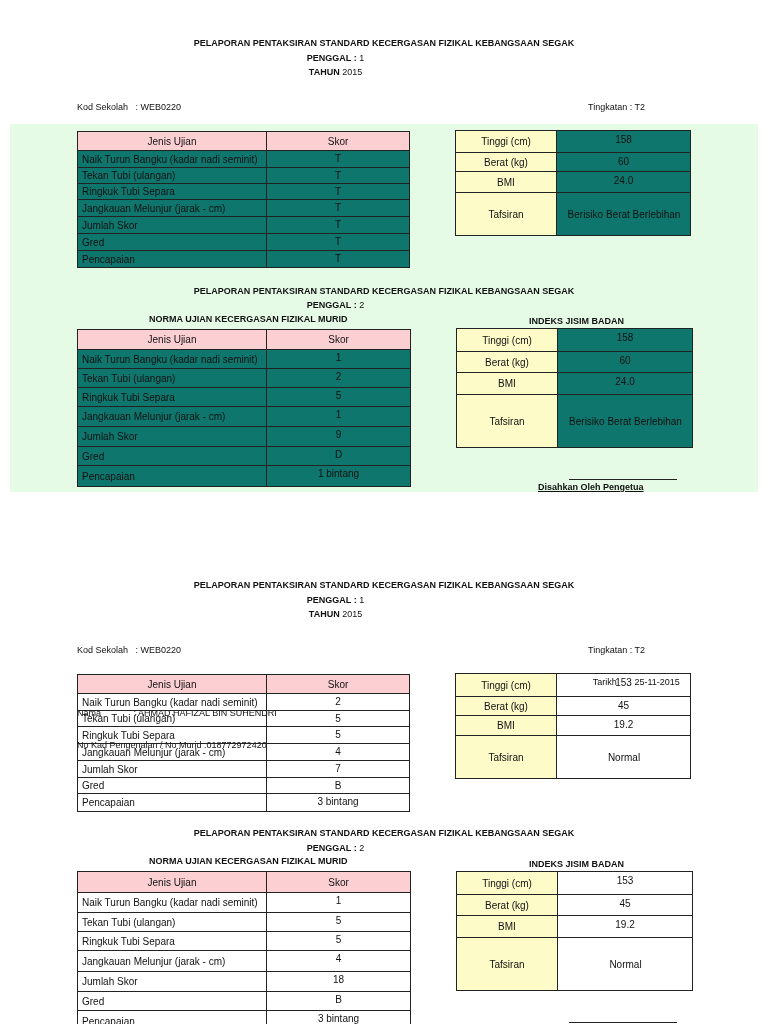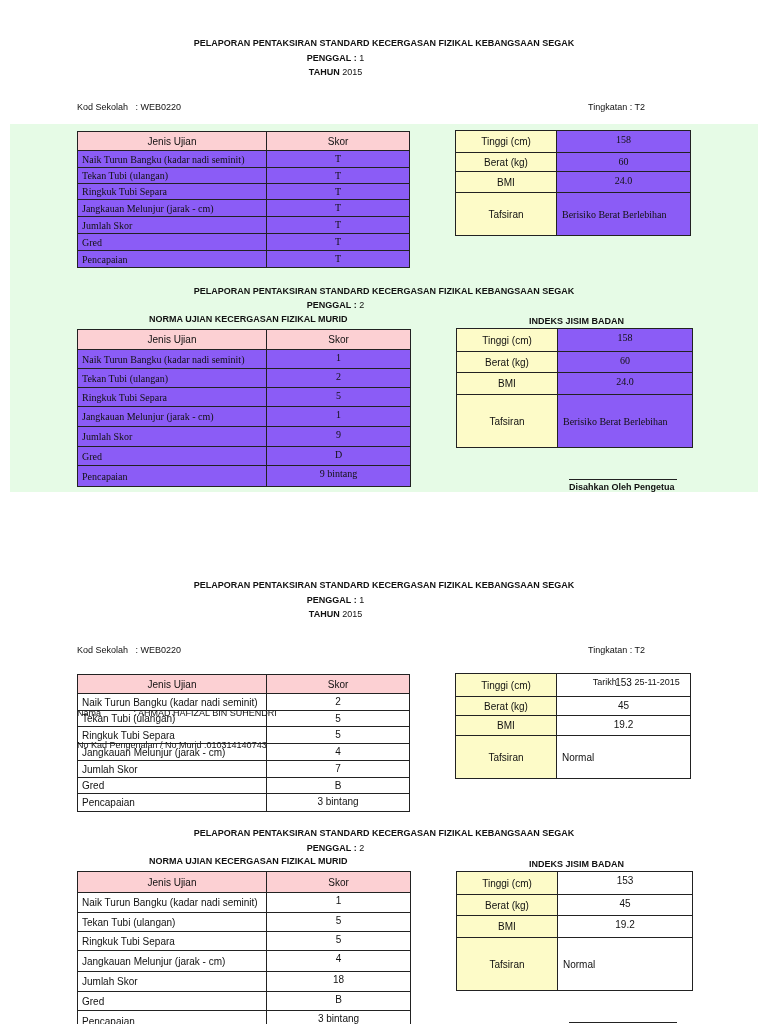--- a/index.html
+++ b/index.html
@@ -14,22 +14,22 @@
   .center-line b { font-weight: bold; }
   .info { position: absolute; font-size: 9px; line-height: 10.5px; white-space: pre; }
   .subhead { position: absolute; font-weight: bold; font-size: 9px; }
   table { border-collapse: collapse; position: absolute; font-size: 10px; }
   td { border: 1px solid #222; padding: 0 4px; }
   .tt td.hdr { background: #fcd0d3; text-align: center; }
   .tt td.lbl { text-align: left; }
   .tt td.val { text-align: center; vertical-align: top; padding-top: 2px; }
   .bmi td.k { background: #fdfbc8; text-align: center; width: 92px; }
   .bmi td.v { text-align: center; vertical-align: top; padding-top: 3px; }
-  .bmi td.v.left { text-align: left; vertical-align: middle; padding-left: 5px; padding-top: 0; margin-left: 20px; }
-  .green .tt td.lbl, .green .tt td.val, .green .bmi td.v { background: #8b5cf6; font-family: Liberation Serif, serif; }
+  .bmi td.v.left { text-align: center; vertical-align: middle; padding-left: 5px; padding-top: 0; margin-left: 20px; }
+  .green .tt td.lbl, .green .tt td.val, .green .bmi td.v { background: #0f766e; }
   .sign-line { position: absolute; border-top: 1px solid #222; width: 108px; }
   .sign-text { position: absolute; font-weight: bold; font-size: 9px; }
 </style>
 </head>
 <body>
 
 <div>
   <div class="green-band"></div>
 
   <div class="title" style="top:38px;">PELAPORAN PENTAKSIRAN STANDARD KECERGASAN FIZIKAL KEBANGSAAN SEGAK</div>
@@ -142,21 +142,21 @@
       <tr style="height:20px;">
             <td class="lbl">Jumlah Skor</td>
             <td class="val">9</td>
           </tr>
       <tr style="height:19px;">
             <td class="lbl">Gred</td>
             <td class="val">D</td>
           </tr>
       <tr style="height:21px;">
             <td class="lbl">Pencapaian</td>
-            <td class="val">9 bintang</td>
+            <td class="val">1 bintang</td>
           </tr>
     </tbody>
       </table>
 
     <table class="bmi" style="left:456px; top:328px; width:237px;">
       <tbody>
           <tr style="height:23px;">
             <td class="k">Tinggi (cm)</td>
             <td class="v">158</td>
           </tr>
@@ -169,38 +169,38 @@
             <td class="v">24.0</td>
           </tr>
       <tr style="height:53px;">
             <td class="k">Tafsiran</td>
             <td class="v left">Berisiko Berat Berlebihan</td>
           </tr>
     </tbody>
       </table>
 
     <div class="sign-line" style="left:569px; top:479px;"></div>
-    <div class="sign-text" style="left:569px; top:482px;">Disahkan Oleh Pengetua</div>
+    <div class="sign-text" style="left:538px; top:482px;text-decoration:underline;">Disahkan Oleh Pengetua</div>
   </div>
 </div>
 
 <div>
   <div class="title" style="top:580px;">PELAPORAN PENTAKSIRAN STANDARD KECERGASAN FIZIKAL KEBANGSAAN SEGAK</div>
   <div class="center-line" style="top:595px;">
     <b>PENGGAL :</b> <span>1</span>
   </div>
   <div class="center-line" style="top:609px;">
     <b>TAHUN</b> <span>2015</span>
   </div>
 
   <div class="info" style="left:77px; top:624px;">
     <div><span>Kod Sekolah   :</span> <span>WEB0220</span></div>
     <div><span>Nama Sekolah :</span> <span>SMK (L) METHODIST SENTUL</span></div>
     <div><span>Nama             :</span> <span>AHMAD HAFIZAL BIN SUHENDRI</span></div>
-    <div><span>No Kad Pengenalan / No Murid :</span><span>010314140743</span></div>
+    <div><span>No Kad Pengenalan / No Murid :</span><span>018772972420</span></div>
   </div>
   <div class="info" style="left:588px; top:624px;">
     <div><span>Tingkatan :</span> <span>T2</span></div>
     <div>  <span>Tarikh     :</span> <span>25-11-2015</span></div>
   </div>
 
   <table class="tt" style="left:77px; top:674px; width:333px;">
     <tbody>
         <tr style="height:19px;">
           <td class="hdr" style="width:180px;">Jenis Ujian</td>

